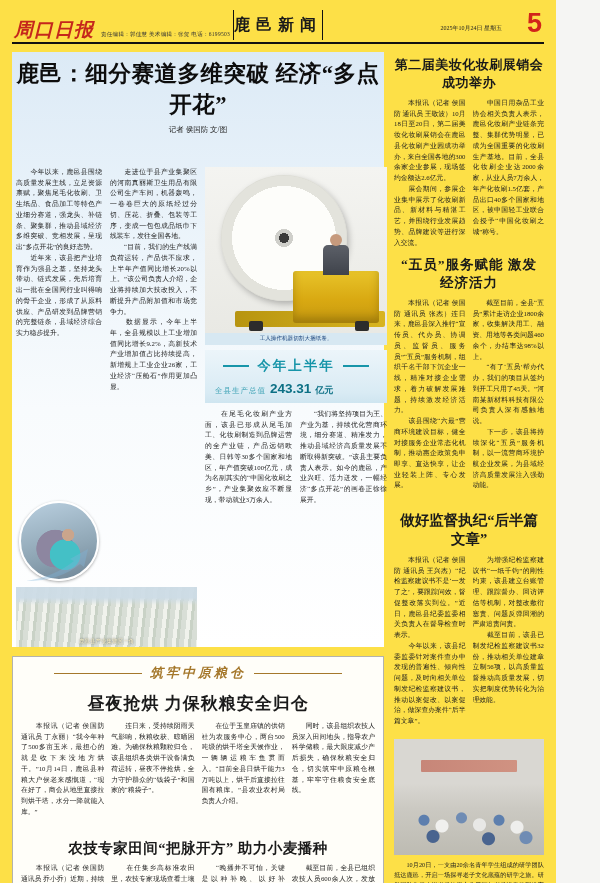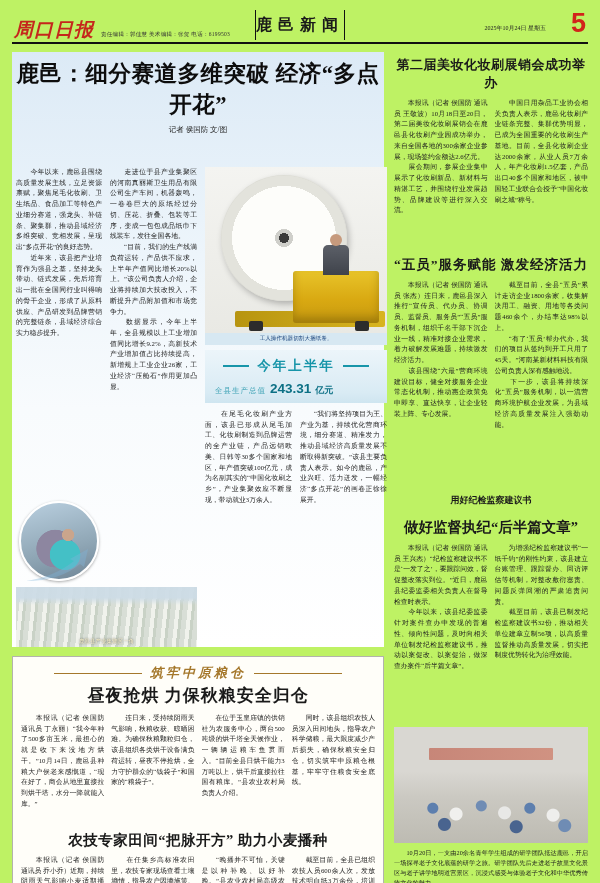--- a/index.html
+++ b/index.html
@@ -1,18 +1,18 @@
 <!DOCTYPE html>
 <html><head>
 <meta charset="utf-8">
 <style>
   * { margin:0; padding:0; box-sizing:border-box; }
   html,body { width:600px; background:#f5f5f3; }
   body { font-family:"Liberation Serif","DejaVu Serif",serif; color:#1a1a1a; }
-  .page { width:600px; height:883px; background:#bef264; position:relative; overflow:hidden; padding:8px 12px 6px; }
+  .page { width:556px; height:883px; background:#fde047; position:relative; overflow:hidden; padding:8px 12px 6px; }
 
   
   .masthead { position:relative; height:36px; border-bottom:2.5px solid #111; }
   .brand { position:absolute; left:2px; top:9px; display:flex; align-items:baseline; gap:7px; }
   .paper-name { color:#c5271c; font-size:19px; font-weight:bold; font-style:italic; letter-spacing:1px; }
   .editors { font-size:5.5px; color:#333; letter-spacing:.3px; }
   .section-title { position:absolute; left:50%; top:2px; transform:translateX(-50%);
     font-size:16px; font-weight:bold; letter-spacing:6px; padding:0 0;
     border-left:1.5px solid #111; border-right:1.5px solid #111; line-height:30px; }
   .dateline { position:absolute; right:42px; top:16px; font-size:6px; color:#222; }
@@ -75,21 +75,21 @@
   .info-label { font-size:7.5px; color:#3fa3b6; letter-spacing:1px; }
   .info-value { font-size:13.5px; font-weight:bold; color:#0c7085; font-family:"Liberation Sans",sans-serif; }
   .info-unit { font-size:9px; font-weight:bold; color:#0c7085; }
   .pair-right .pcols { margin-top:6px; height:188px; }
   .pr-col { width:87px; }
 
   
   .granary { border:1px solid #b3b3ad; margin-top:9px; padding:7px 8px 8px; position:relative; background:#fffef9; }
   .granary-label { display:flex; align-items:center; gap:8px; justify-content:center; color:#a5782c; font-weight:bold; font-style:italic; font-size:13px; letter-spacing:3px; }
   .granary-label:before,.granary-label:after { content:""; flex:0 0 88px; border-top:1.5px solid #a5782c; }
-  .g-head1 { text-align:center; font-size:17px; font-weight:bold; margin:2px 0 6px; letter-spacing:1px; }
+  .g-head1 { text-align:center; font-size:17px; font-weight:bold; margin:10px 0 6px; letter-spacing:1px; }
   .g-head2 { text-align:center; font-size:14.5px; font-weight:bold; margin:8px 0 5px; letter-spacing:.5px; }
   .gcols { display:flex; gap:7px; }
   .gcols .tcol { flex:1; }
   .g1 { height:110px; } .g2 { height:76px; }
   .wheat { position:absolute; right:3px; bottom:2px; opacity:.85; }
 
   
   .r-art { margin-bottom:0; }
   .r-head { text-align:center; font-weight:bold; font-size:13px; letter-spacing:.5px; margin:4px 0 6px; }
   .r-kicker { text-align:center; font-weight:bold; font-size:9px; margin-top:12px; }
@@ -233,21 +233,20 @@
         <div class="rcols r2">
           <div class="tcol">　　本报讯（记者 侯国防 通讯员 张杰）连日来，鹿邑县深入推行“宣传员、代办员、协调员、监督员、服务员”“五员”服务机制，组织千名干部下沉企业一线，精准对接企业需求，着力破解发展难题，持续激发经济活力。
 　　该县围绕“六最”营商环境建设目标，健全对接服务企业常态化机制，推动惠企政策免申即享、直达快享，让企业轻装上阵、专心发展。</div>
           <div class="tcol">　　截至目前，全县“五员”累计走访企业1800余家，收集解决用工、融资、用地等各类问题460余个，办结率达98%以上。
 　　“有了‘五员’帮办代办，我们的项目从签约到开工只用了45天。”河南某新材料科技有限公司负责人深有感触地说。
 　　下一步，该县将持续深化“五员”服务机制，以一流营商环境护航企业发展，为县域经济高质量发展注入强劲动能。</div>
         </div>
       </div>
 
       <div class="r-art">
-        <div class="r-kicker">用好纪检监察建议书</div>
         <div class="r-head3">做好监督执纪“后半篇文章”</div>
         <div class="rcols r3">
           <div class="tcol">　　本报讯（记者 侯国防 通讯员 王兴杰）“纪检监察建议书不是‘一发了之’，要跟踪问效，督促整改落实到位。”近日，鹿邑县纪委监委相关负责人在督导检查时表示。
 　　今年以来，该县纪委监委针对案件查办中发现的普遍性、倾向性问题，及时向相关单位制发纪检监察建议书，推动以案促改、以案促治，做深查办案件“后半篇文章”。</div>
           <div class="tcol">　　为增强纪检监察建议书“一纸千钧”的刚性约束，该县建立台账管理、跟踪督办、回访评估等机制，对整改敷衍塞责、问题反弹回潮的严肃追责问责。
 　　截至目前，该县已制发纪检监察建议书32份，推动相关单位建章立制56项，以高质量监督推动高质量发展，切实把制度优势转化为治理效能。</div>
         </div>
       </div>
 
       <div class="crowd-photo">

